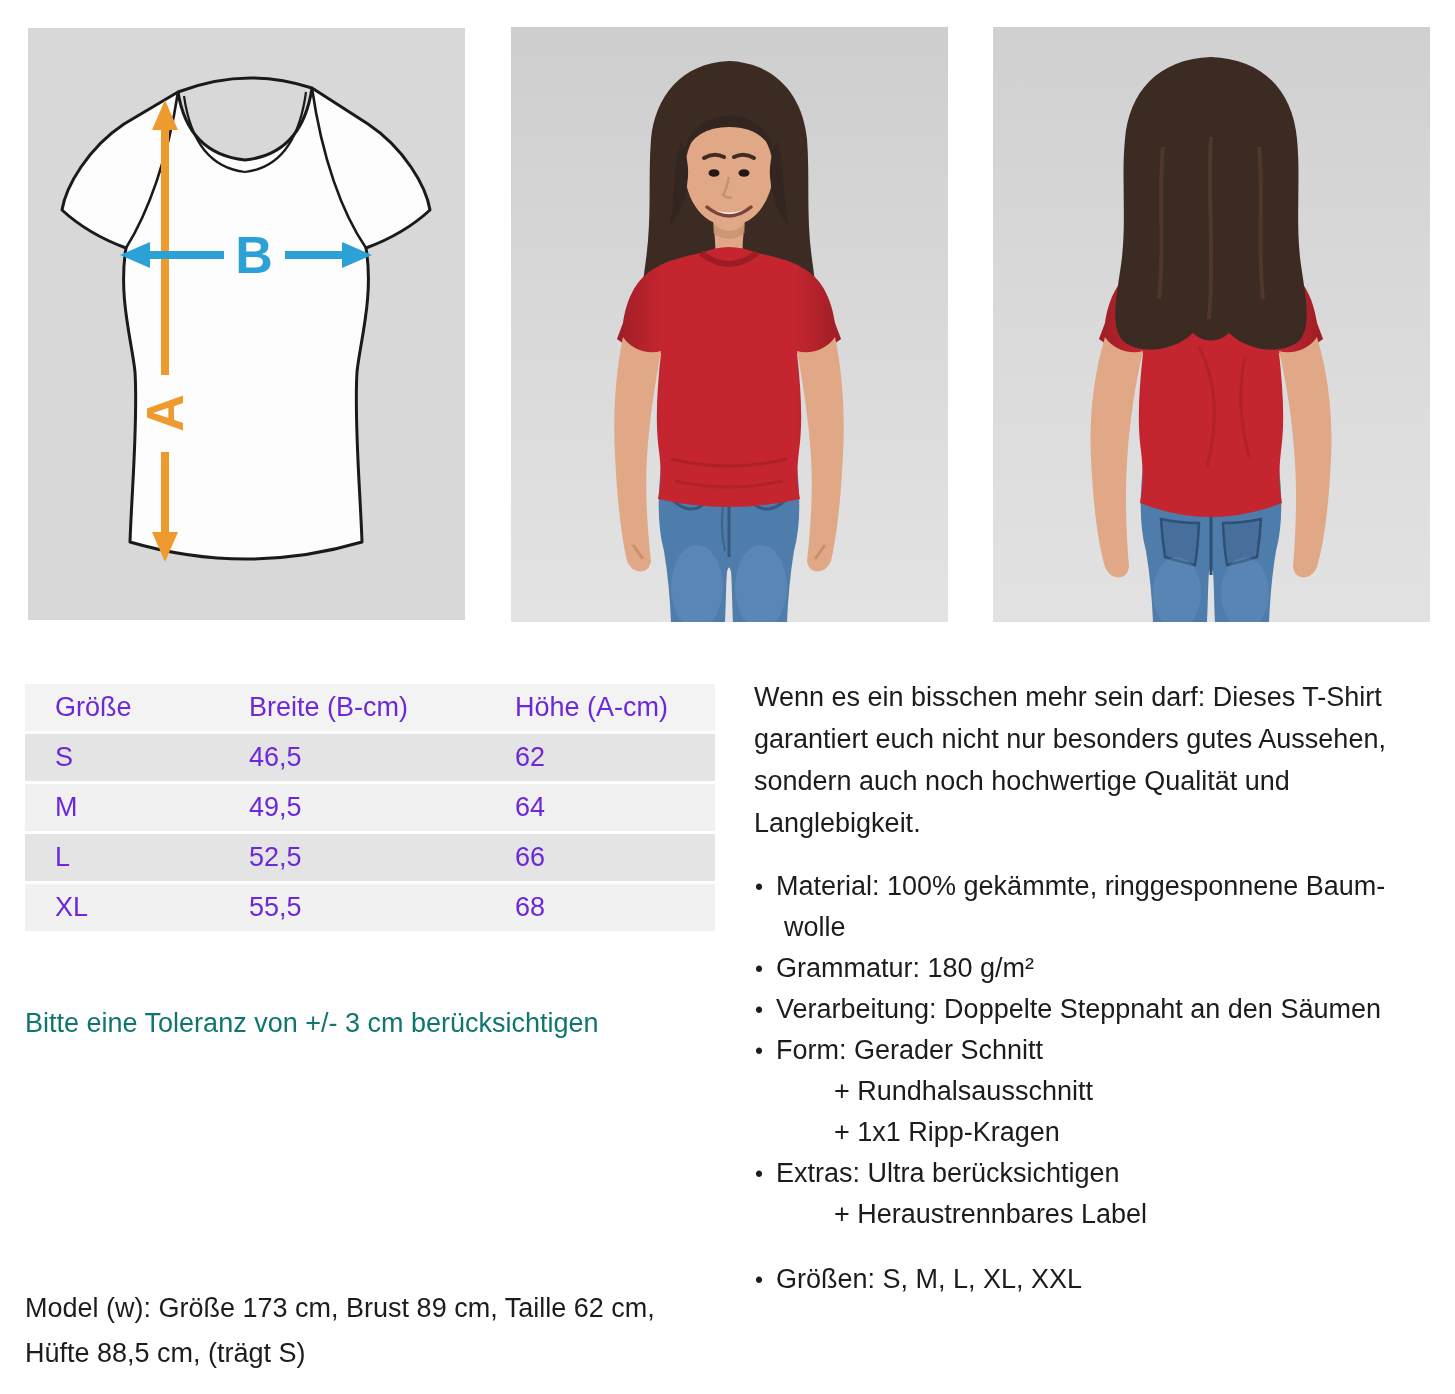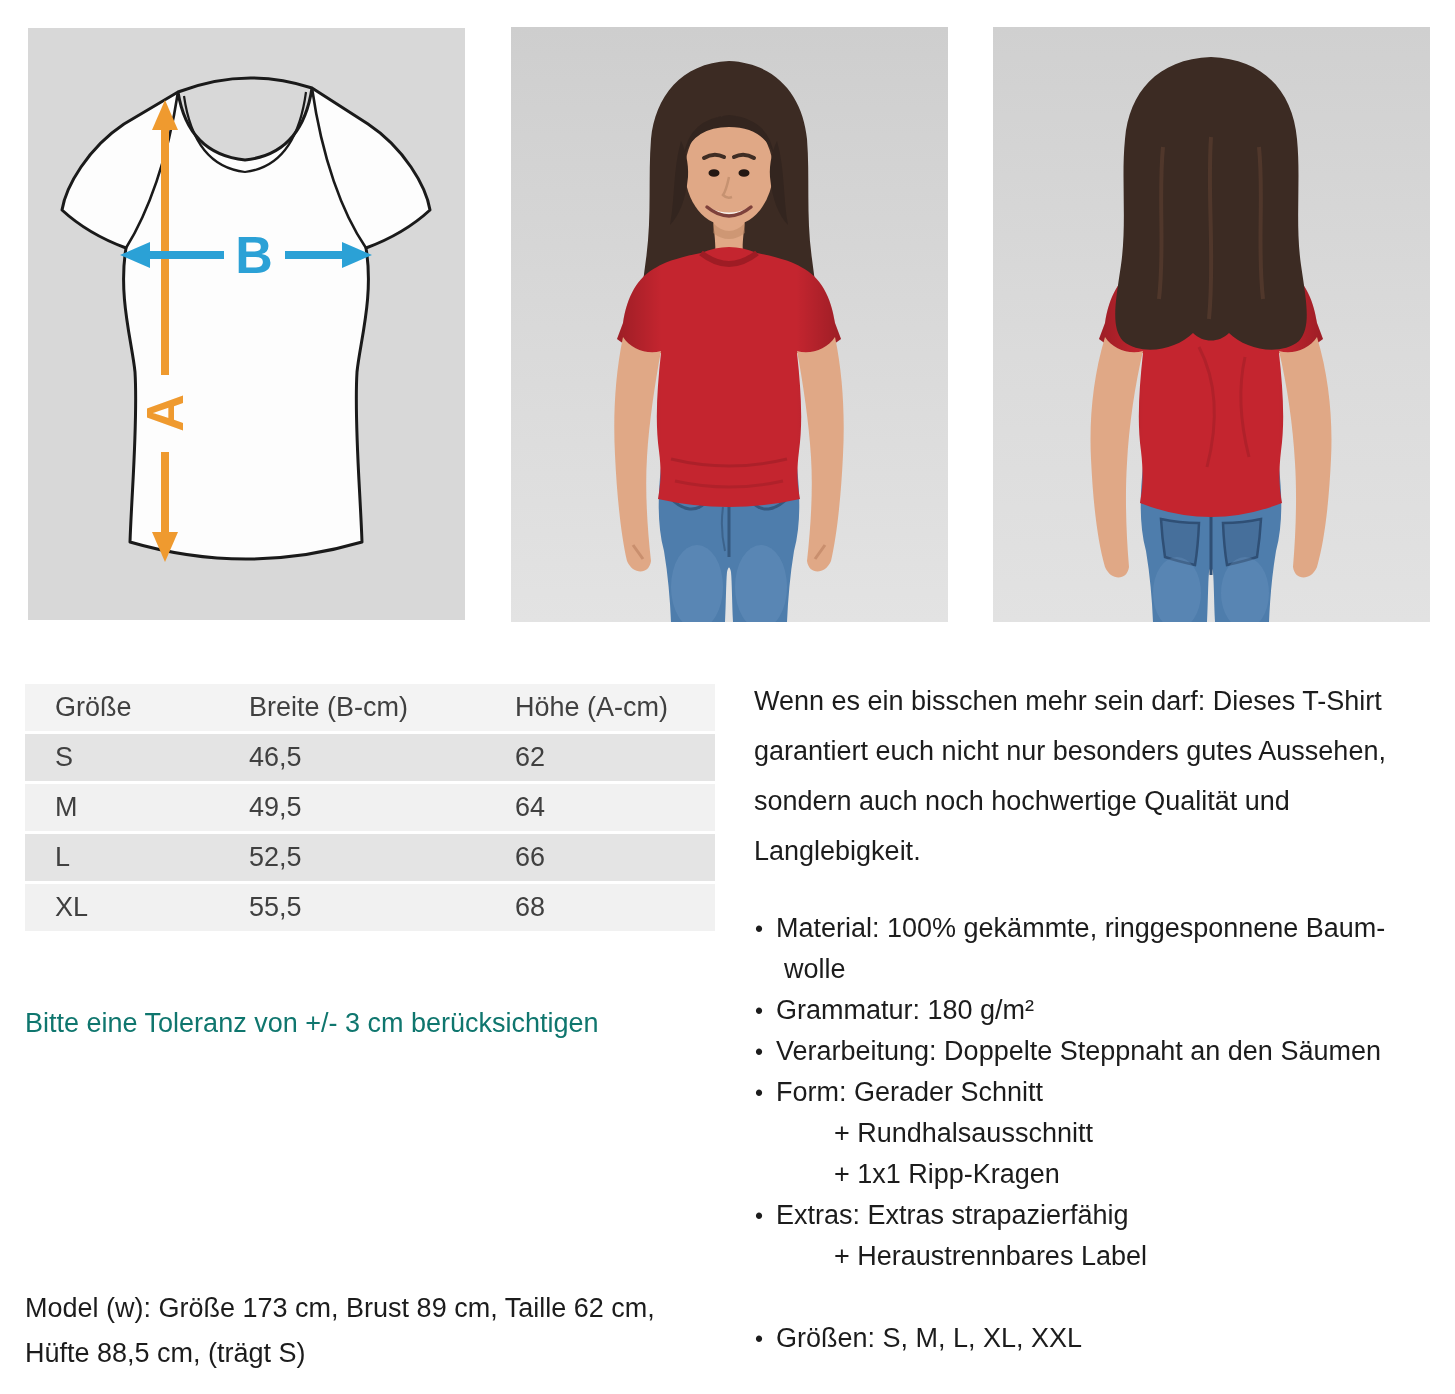--- a/index.html
+++ b/index.html
@@ -7,38 +7,38 @@
         font-family:"Liberation Sans",sans-serif;color:#1c1c1c}
   .panel{position:absolute;top:27px}
   #diagram-panel{left:28px;top:28px;width:437px;height:592px}
   #front-photo-panel{left:511px;top:27px;width:437px;height:595px}
   #back-photo-panel{left:993px;top:27px;width:437px;height:595px}
   svg{display:block}
 
   
   .size-table{position:absolute;left:25px;top:684px;width:690px}
   .t-row{display:grid;grid-template-columns:194px 266px 1fr;align-items:center;
-         height:47px;margin-bottom:3px;padding-left:30px;font-size:27px;color:#404040}
+         height:47px;margin-bottom:3px;padding-left:30px;font-size:27px;color:#6d28d9}
   .t-head{background:#f3f3f3}
   .row-dark{background:#e4e4e4}
   .row-light{background:#f1f1f1}
 
   .tolerance{position:absolute;left:25px;top:1008px;font-size:27px;color:#0f766e}
 
   .model-info{position:absolute;left:25px;top:1286px;width:692px;font-size:27px;line-height:45px}
   .model-info .b{font-weight:400}
 
   
   .desc{position:absolute;left:754px;top:676px;width:700px;font-size:27px}
-  .intro{margin:0 0 32px 0;line-height:50px}
+  .intro{margin:0 0 22px 0;line-height:42px}
   .bullet .line{position:relative;padding-left:22px;line-height:41px}
   .bullet .line.first::before{content:"\2022";position:absolute;left:1px;top:1px;font-size:23px;color:#1c1c1c}
   .bullet .line.cont{padding-left:30px}
   .bullet .line.plus{padding-left:80px}
-  .bullet.gap{margin-top:41px}
+  .bullet.gap{margin-top:24px}
 </style>
 </head>
 <body>
 
 <div class="page">
 
   <div class="panel" id="diagram-panel">
     <svg viewBox="0 0 437 592" width="437" height="592">
       <rect x="0" y="0" width="437" height="592" fill="#d8d8d8"></rect>
 
@@ -252,21 +252,21 @@
     </div>
     <div class="bullet">
       <div class="line first">Verarbeitung: Doppelte Steppnaht an den Säumen</div>
     </div>
     <div class="bullet">
       <div class="line first">Form: Gerader Schnitt</div>
       <div class="line plus">+ Rundhalsausschnitt</div>
       <div class="line plus">+ 1x1 Ripp-Kragen</div>
     </div>
     <div class="bullet">
-      <div class="line first">Extras: Extras strapazierfähig</div>
+      <div class="line first">Extras: Ultra berücksichtigen</div>
       <div class="line plus">+ Heraustrennbares Label</div>
     </div>
     <div class="bullet gap">
       <div class="line first">Größen: S, M, L, XL, XXL</div>
     </div>
   </div>
 
 </div>
 
 </body></html>

